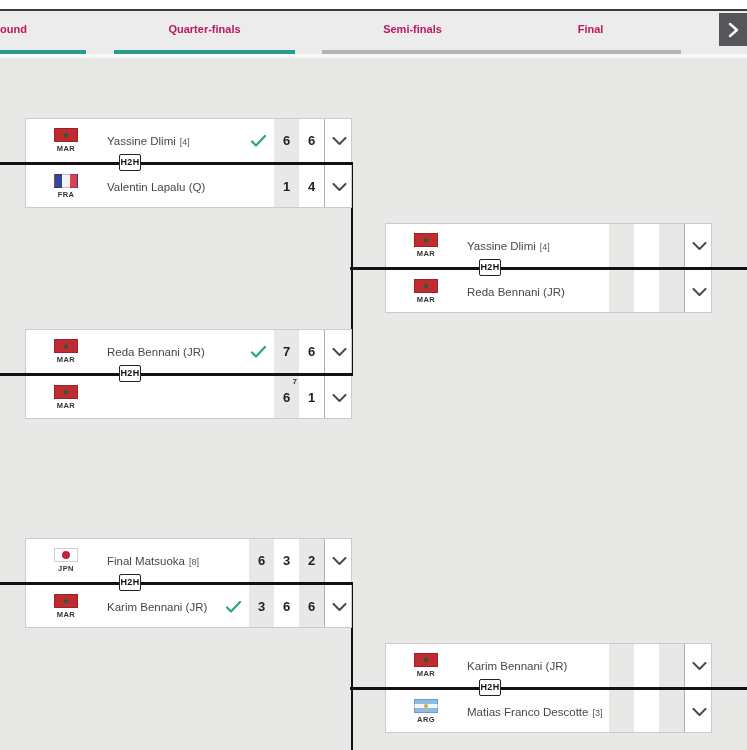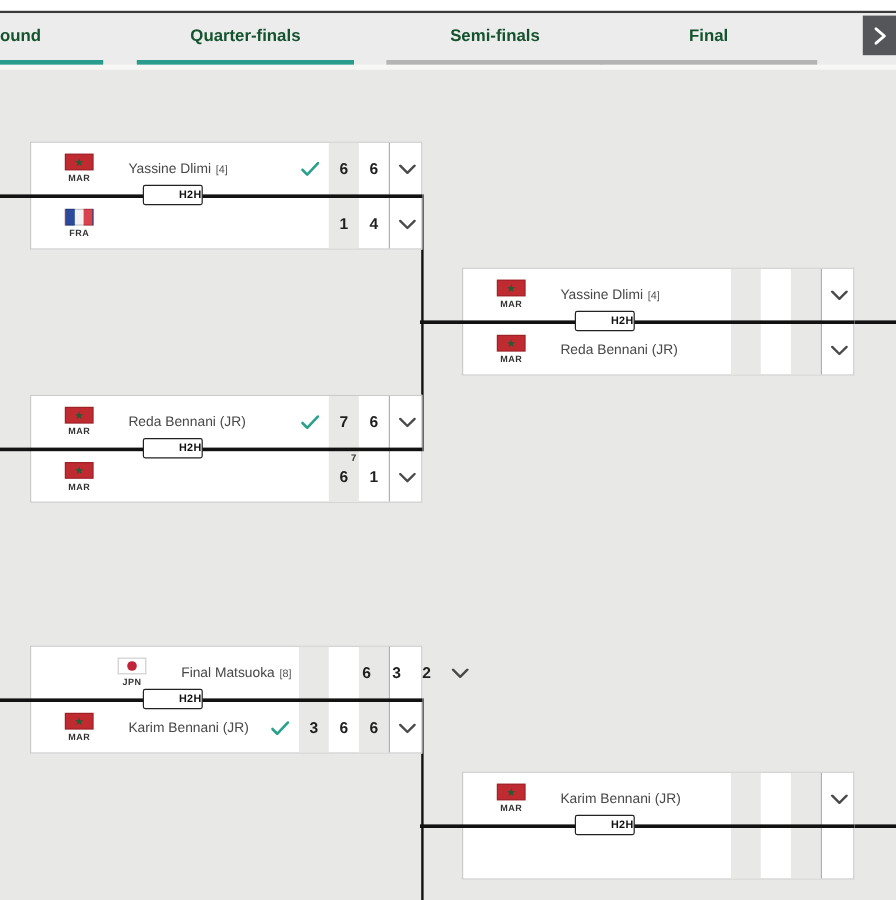--- a/index.html
+++ b/index.html
@@ -3,22 +3,22 @@
 <meta charset="utf-8">
 <style>
   * { margin:0; padding:0; box-sizing:border-box; }
   html,body { width:747px; height:750px; overflow:hidden;
     font-family:"Liberation Sans", sans-serif; background:#fff; }
   #stage { position:relative; width:747px; height:750px; background:#fff; }
 
   
   #topline { position:absolute; left:0; top:9px; width:747px; height:2px; background:var(--topline); }
   #tabbar { position:absolute; left:0; top:11px; width:747px; height:43px; background:var(--tabbar-bg); }
-  .tab { position:absolute; top:0; height:43px; font-size:14px; font-weight:bold;
-    color:#14532d; line-height:37px; text-align:center; cursor:pointer; }
+  .tab { position:absolute; top:0; height:43px; font-size:11px; font-weight:bold;
+    color:#be185d; line-height:37px; text-align:center; cursor:pointer; }
   .tab .ul { position:absolute; left:0; bottom:0; width:100%; height:4px; }
   .tab.active .ul { background:var(--accent); }
   .tab.inactive .ul { background:var(--inactive-ul); }
   .tab.t0 { text-align:left; }
   #nextbtn { position:absolute; left:719px; top:13px; width:28px; height:33px;
     background:var(--nextbtn-bg); display:flex; align-items:center; justify-content:center; cursor:pointer; }
   #whitestrip { position:absolute; left:0; top:54px; width:747px; height:4px; background:#f7f7f6; }
 
   
   #bracket { position:absolute; left:0; top:58px; width:747px; height:692px; background:var(--page-bg); }
@@ -42,22 +42,22 @@
   .scorecell { position:absolute; top:0; width:25px; height:44px; line-height:44px;
     text-align:center; font-size:13px; font-weight:600; color:#1f1f1f; }
   .scorecell .tb { position:absolute; top:1px; right:2px; font-size:8px; font-weight:600;
     line-height:9px; color:#333; }
   .chev { position:absolute; left:300px; top:0; width:26px; height:44px;
     display:flex; align-items:center; justify-content:center; cursor:pointer; }
   .check { position:absolute; top:0; height:44px; width:16px;
     display:flex; align-items:center; justify-content:center; }
   .cdivider { position:absolute; left:-1px; right:-1px; top:43px; height:2.5px;
     background:var(--line); z-index:2; }
-  .h2h { position:absolute; left:93px; top:35px; width:50px; height:17px; z-index:3;
-    background:#fff; border:1.5px solid #222; border-radius:2px; text-align:right;
+  .h2h { position:absolute; left:93px; top:35px; width:22px; height:17px; z-index:3;
+    background:#fff; border:1.5px solid #222; border-radius:2px; text-align:center;
     font-size:9px; font-weight:bold; line-height:14px; color:#111; letter-spacing:0.3px; cursor:pointer; }
 </style>
 </head>
 <body>
 
 <div id="stage">
   <div id="topline"></div>
   <div id="tabbar">
       <div class="tab active t0" style="left: 0px; width: 86px;"><span>ound</span><div class="ul"></div></div>
       <div class="tab active " style="left: 114px; width: 181px;"><span>Quarter-finals</span><div class="ul"></div></div>
@@ -96,20 +96,21 @@
           <div class="scorecell" style="left: 273px;"><span>6</span></div>
           <div class="chev">
             <svg width="15" height="9" viewBox="0 0 15 9">
               <polyline points="1.5,1 7.5,7 13.5,1" fill="none" stroke="#4a4a4a" stroke-width="2" stroke-linecap="round" stroke-linejoin="round"></polyline>
             </svg>
           </div>
         </div>
         <div class="prow" style="top: 46px;">
           <div class="flag" style="background: linear-gradient(90deg, rgb(43, 74, 155) 33%, rgb(242, 242, 242) 33%, rgb(242, 242, 242) 66%, rgb(217, 67, 77) 66%);"></div>
           <div class="flagcode">FRA</div>
+          <div class="pname"><span>Valentin Lapalu (Q)</span></div>
           <div class="scorecell" style="left: 248px;"><span>1</span></div>
           <div class="scorecell" style="left: 273px;"><span>4</span></div>
           <div class="chev">
             <svg width="15" height="9" viewBox="0 0 15 9">
               <polyline points="1.5,1 7.5,7 13.5,1" fill="none" stroke="#4a4a4a" stroke-width="2" stroke-linecap="round" stroke-linejoin="round"></polyline>
             </svg>
           </div>
         </div>
         <div class="cdivider"></div>
         <div class="h2h">H2H</div>
@@ -186,21 +187,21 @@
             </svg>
           </div>
         </div>
         <div class="cdivider"></div>
         <div class="h2h">H2H</div>
       </div>
       <div class="match-card" style="left: 25px; top: 480px;">
         <div class="colstrip" style="left: 223px;"></div>
         <div class="colstrip" style="left: 273px;"></div>
         <div class="scoredivider"></div>
-        <div class="prow" style="top: 0px; margin-left: 44px;">
+        <div class="prow" style="top: 0px;">
           <div class="flag" style="background: rgb(255, 255, 255); border-color: rgb(207, 207, 207);">
             <span class="dot"></span>
           </div>
           <div class="flagcode">JPN</div>
           <div class="pname"><span>Final Matsuoka</span><span class="pseed">[8]</span></div>
           <div class="scorecell" style="left: 223px;"><span>6</span></div>
           <div class="scorecell" style="left: 248px;"><span>3</span></div>
           <div class="scorecell" style="left: 273px;"><span>2</span></div>
           <div class="chev">
             <svg width="15" height="9" viewBox="0 0 15 9">
@@ -243,17 +244,32 @@
           <div class="pname"><span>Karim Bennani (JR)</span></div>
           <div class="scorecell" style="left: 223px;"><span></span></div>
           <div class="scorecell" style="left: 248px;"><span></span></div>
           <div class="scorecell" style="left: 273px;"><span></span></div>
           <div class="chev">
             <svg width="15" height="9" viewBox="0 0 15 9">
               <polyline points="1.5,1 7.5,7 13.5,1" fill="none" stroke="#4a4a4a" stroke-width="2" stroke-linecap="round" stroke-linejoin="round"></polyline>
             </svg>
           </div>
         </div>
+        <div class="prow" style="top: 46px;">
+          <div class="flag" style="background: linear-gradient(rgb(140, 188, 230) 33%, rgb(245, 245, 245) 33%, rgb(245, 245, 245) 66%, rgb(140, 188, 230) 66%);">
+            <span class="sun"></span>
+          </div>
+          <div class="flagcode">ARG</div>
+          <div class="pname"><span>Matias Franco Descotte</span><span class="pseed">[3]</span></div>
+          <div class="scorecell" style="left: 223px;"><span></span></div>
+          <div class="scorecell" style="left: 248px;"><span></span></div>
+          <div class="scorecell" style="left: 273px;"><span></span></div>
+          <div class="chev">
+            <svg width="15" height="9" viewBox="0 0 15 9">
+              <polyline points="1.5,1 7.5,7 13.5,1" fill="none" stroke="#4a4a4a" stroke-width="2" stroke-linecap="round" stroke-linejoin="round"></polyline>
+            </svg>
+          </div>
+        </div>
         <div class="cdivider"></div>
         <div class="h2h">H2H</div>
       </div>
     </div>
 </div>
 
 </body></html>

